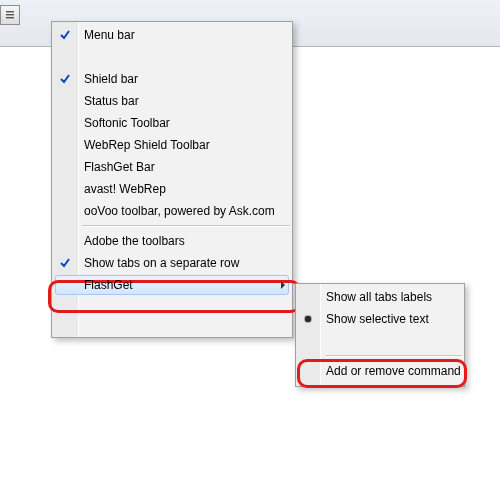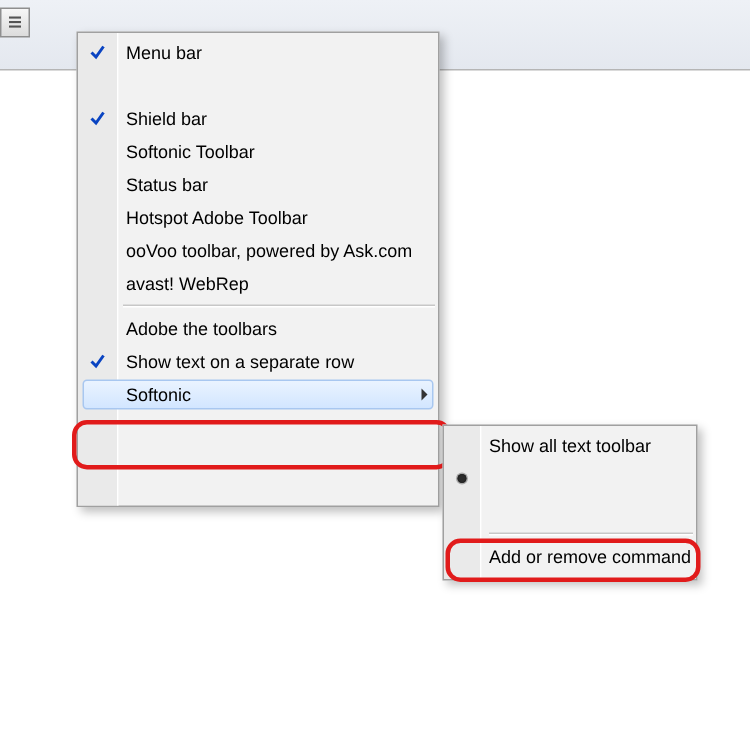--- a/index.html
+++ b/index.html
@@ -58,76 +58,81 @@
         <div class="mi">
           <span class="chk">
             <svg width="12" height="12" viewBox="0 0 12 12">
               <path d="M2 6 L5 9 L10 2" stroke="#0a44c2" stroke-width="2" fill="none"></path>
             </svg>
           </span>
           <span class="lbl">Shield bar</span>
         </div>
         <div class="mi">
           <span class="chk"></span>
+          <span class="lbl">Status bar</span>
+        </div>
+        <div class="mi">
+          <span class="chk"></span>
           <span class="lbl">Softonic Toolbar</span>
         </div>
         <div class="mi">
           <span class="chk"></span>
-          <span class="lbl">Status bar</span>
+          <span class="lbl">WebRep Shield Toolbar</span>
         </div>
         <div class="mi">
           <span class="chk"></span>
-          <span class="lbl">Hotspot Adobe Toolbar</span>
+          <span class="lbl">FlashGet Bar</span>
+        </div>
+        <div class="mi">
+          <span class="chk"></span>
+          <span class="lbl">avast! WebRep</span>
         </div>
         <div class="mi">
           <span class="chk"></span>
           <span class="lbl">ooVoo toolbar, powered by Ask.com</span>
-        </div>
-        <div class="mi">
-          <span class="chk"></span>
-          <span class="lbl">avast! WebRep</span>
         </div>
         <div class="mi sep"></div>
         <div class="mi">
           <span class="chk"></span>
           <span class="lbl">Adobe the toolbars</span>
         </div>
         <div class="mi">
           <span class="chk">
             <svg width="12" height="12" viewBox="0 0 12 12">
               <path d="M2 6 L5 9 L10 2" stroke="#0a44c2" stroke-width="2" fill="none"></path>
             </svg>
           </span>
-          <span class="lbl">Show text on a separate row</span>
+          <span class="lbl">Show tabs on a separate row</span>
         </div>
         <div class="mi hover">
           <div class="hoverbg"></div>
           <span class="chk"></span>
-          <span class="lbl">Softonic</span>
+          <span class="lbl">FlashGet</span>
           <span class="arrow">
             <svg width="6" height="10" viewBox="0 0 6 10">
               <path d="M1 1 L5 5 L1 9 Z" fill="#333"></path>
             </svg>
           </span>
         </div>
       </div>
   </div>
   <div class="hl a"></div>
 
   <div class="menu sub">
     <div class="gutter"></div>
     <div class="items" id="sub-items">
         <div class="mi">
           <span class="chk"></span>
-          <span class="lbl">Show all text toolbar</span>
+          <span class="lbl">Show all tabs labels</span>
         </div>
         <div class="mi">
           <span class="chk">
             <span class="radio-dot"></span>
           </span>
+          <span class="lbl">Show selective text</span>
         </div>
         <div class="mi">
           <span class="chk"></span>
         </div>
         <div class="mi sep"></div>
         <div class="mi">
           <span class="chk"></span>
           <span class="lbl">Add or remove commands</span>
         </div>
       </div>

